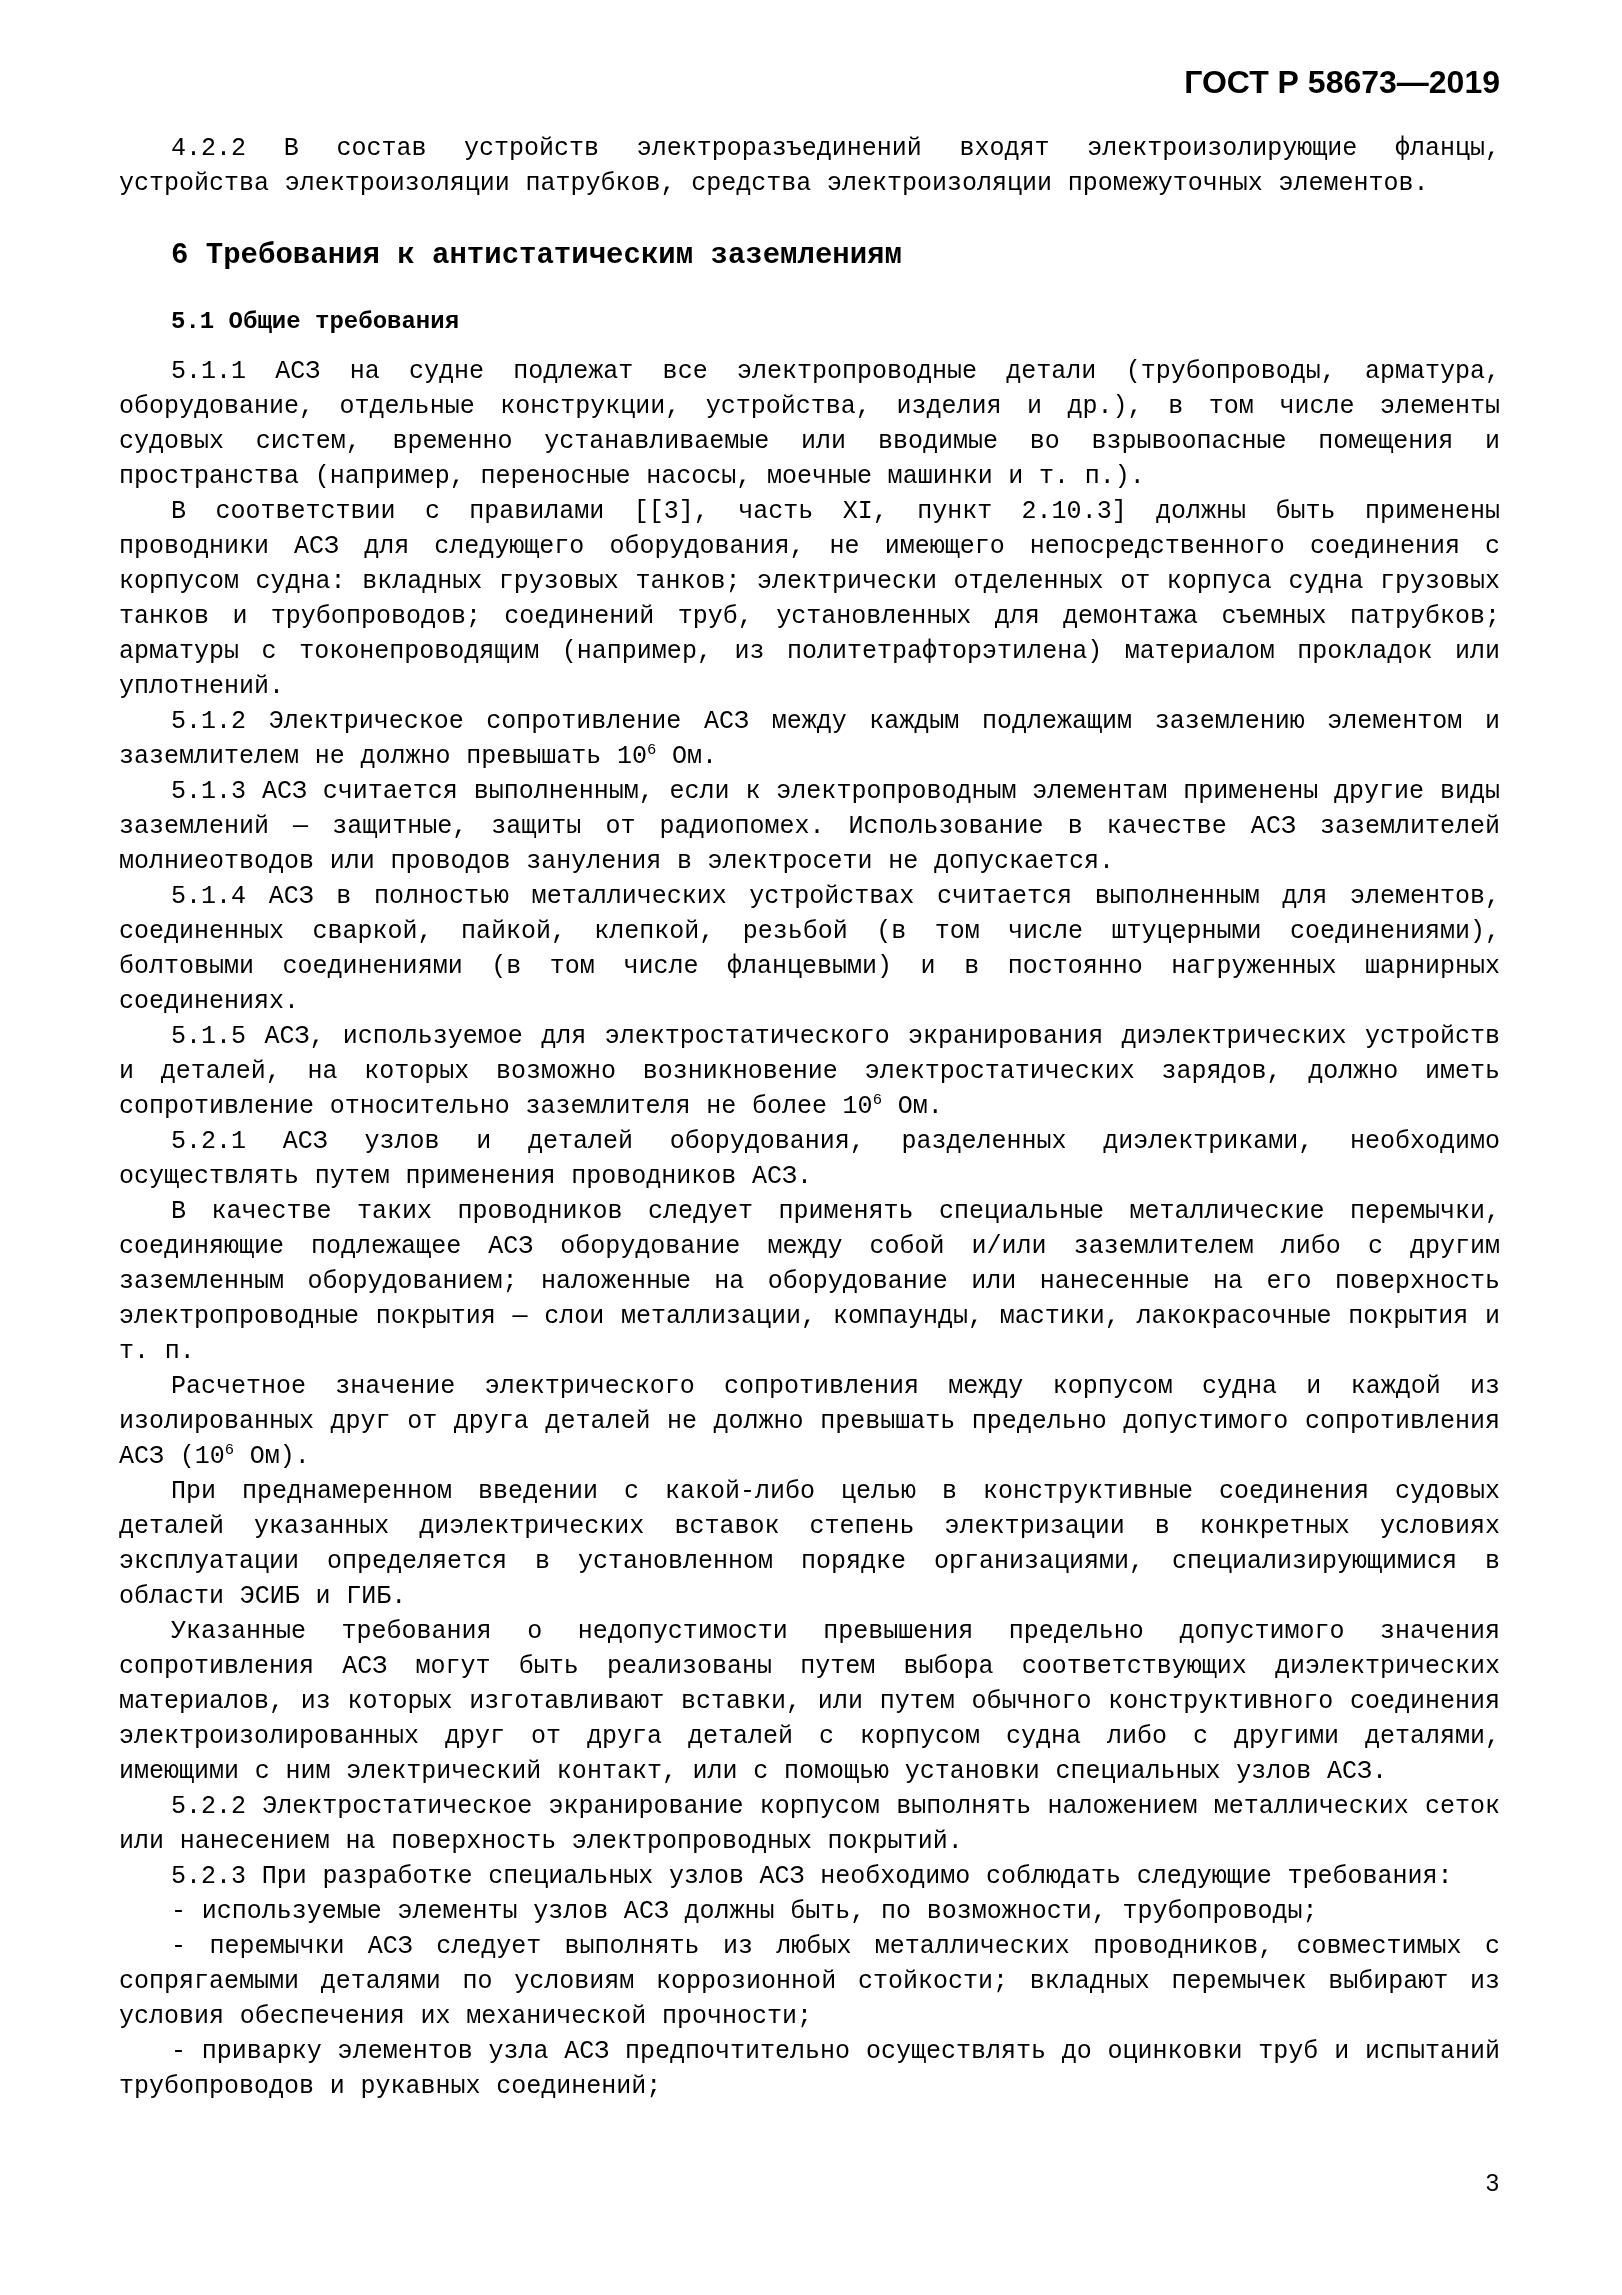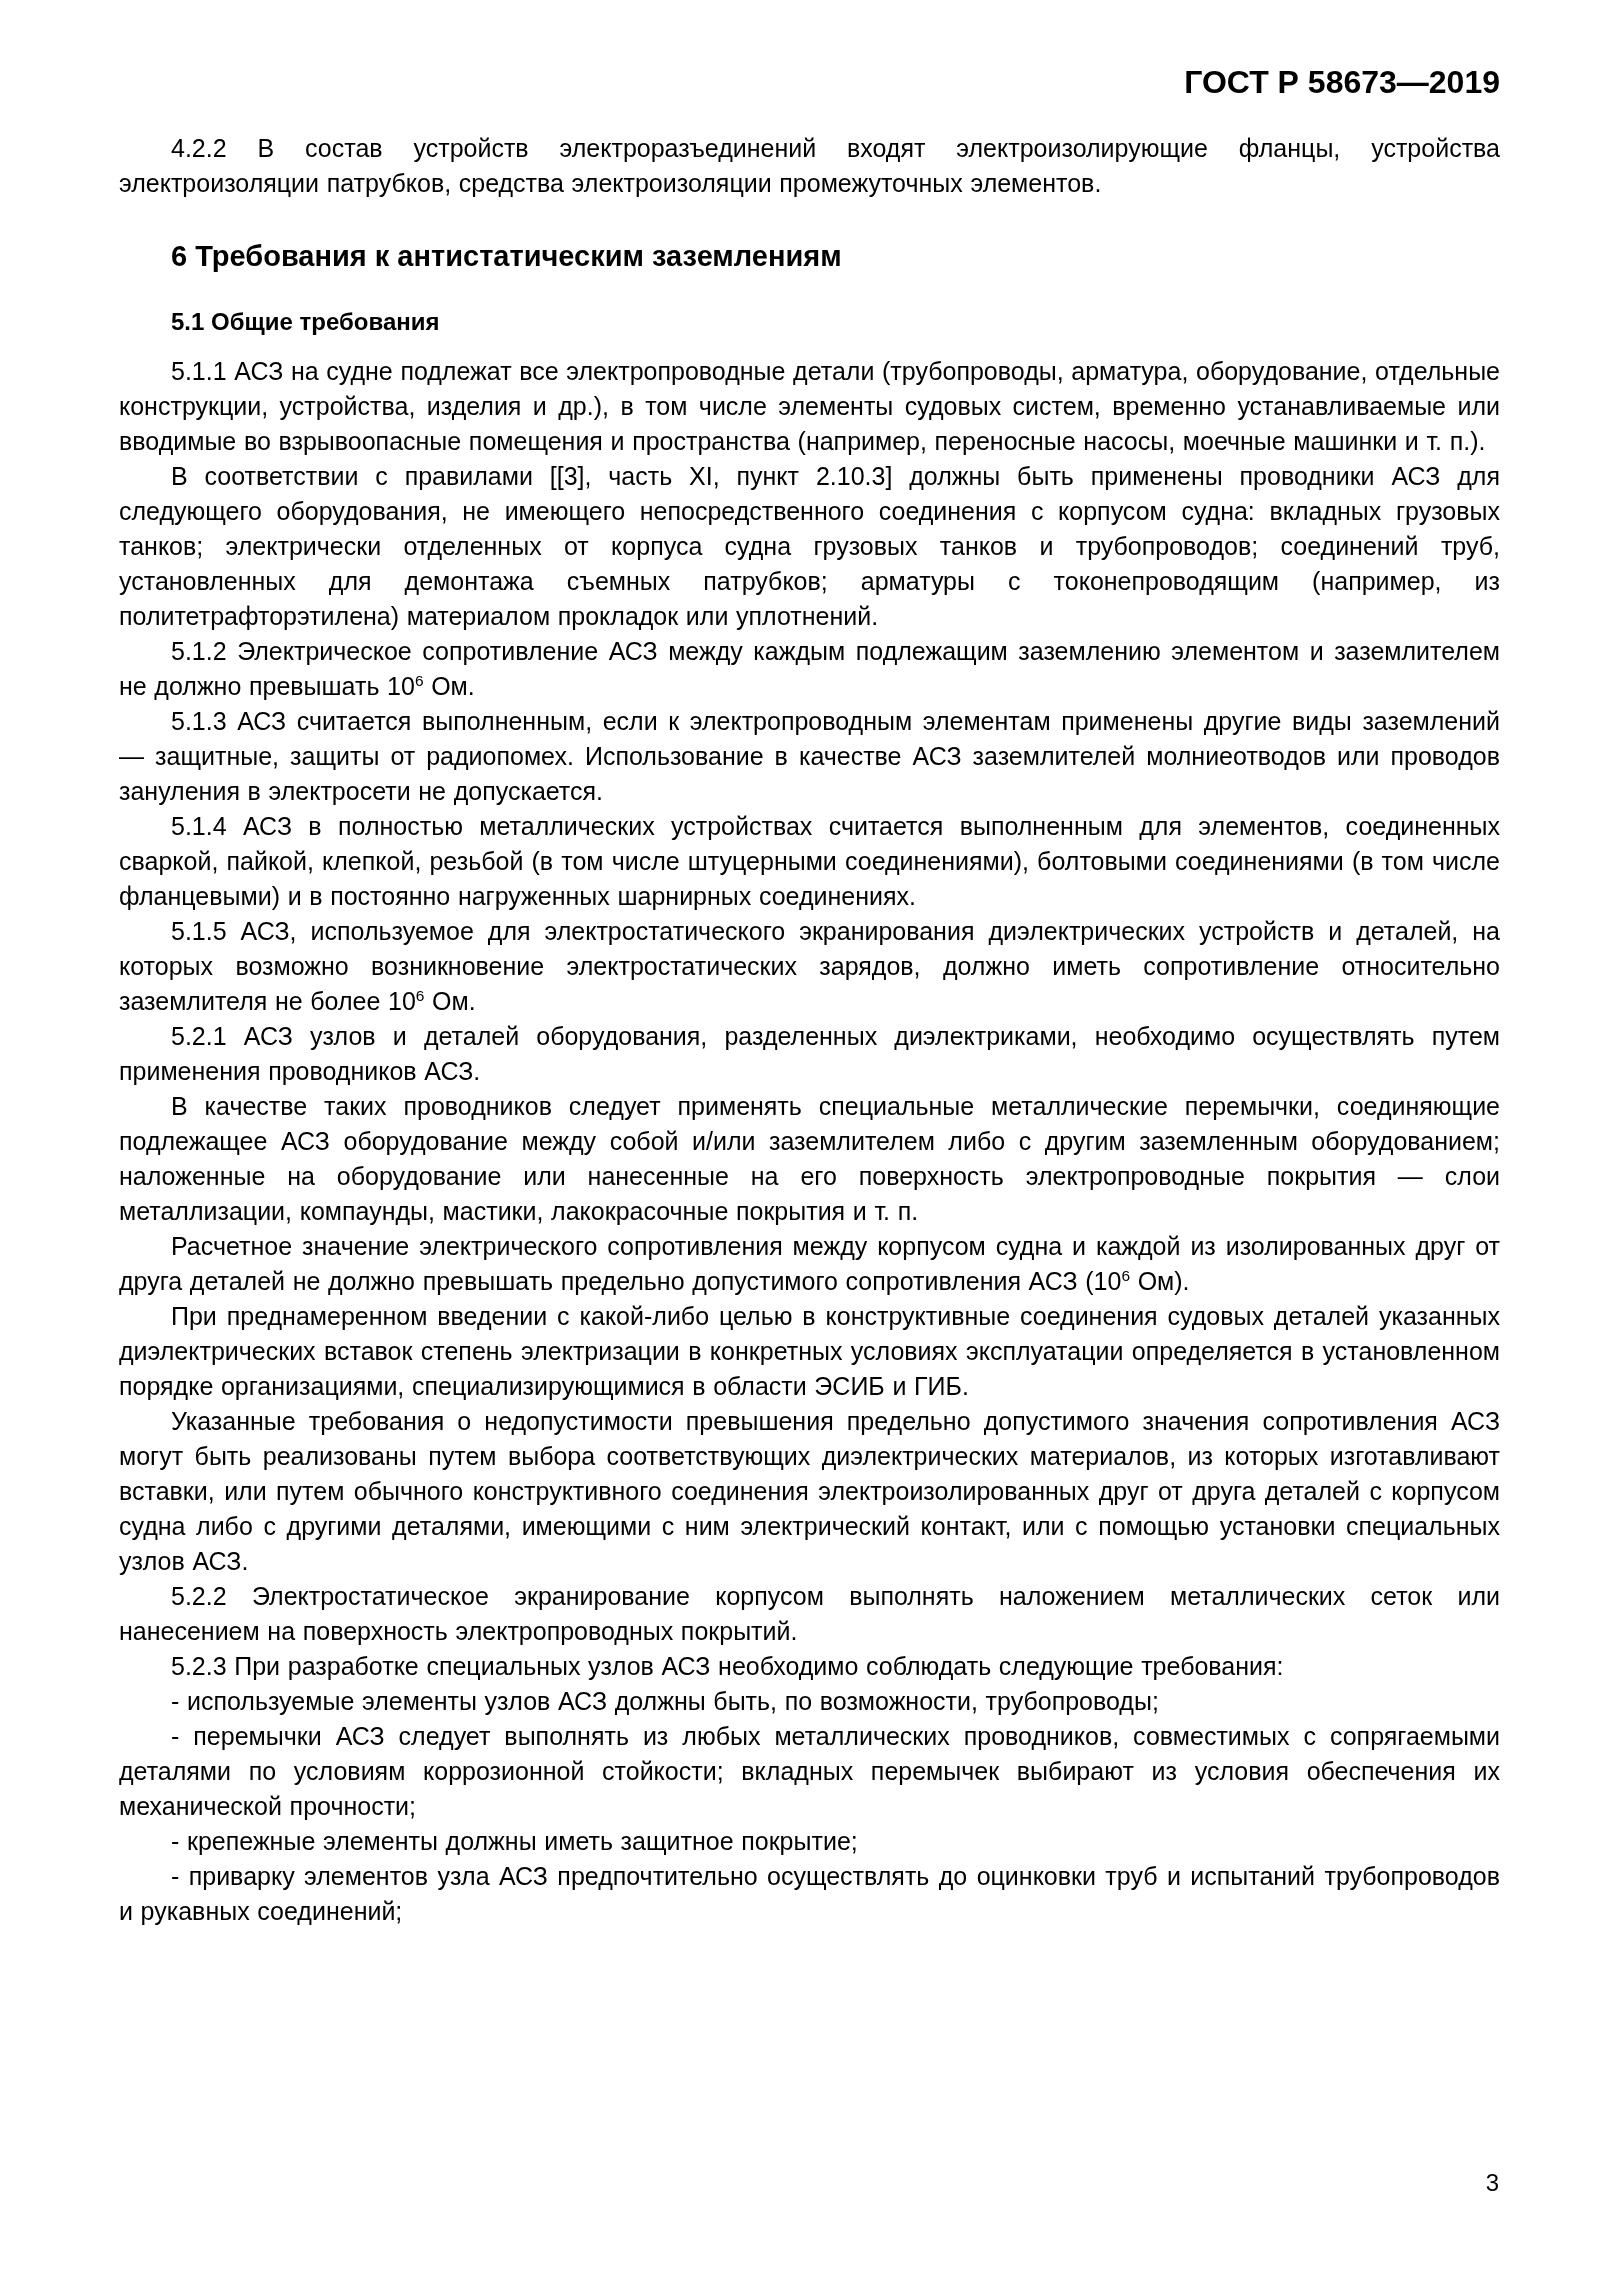--- a/index.html
+++ b/index.html
@@ -21,20 +21,21 @@
   }
   .doc-header {
     text-align: right;
     font-size: 32px;
     font-weight: bold;
     line-height: 29px;
     margin-bottom: 34px;
   }
   .content {
     width: 100%;
+    font-family: Liberation Mono, monospace;
   }
   .para {
     font-size: 25px;
     line-height: 35px;
     text-align: justify;
     text-indent: 52px;
     margin: 0;
     word-spacing: 0.7px;
   }
   .h1b {
@@ -84,21 +85,20 @@
       <div class="para">5.1.5 АСЗ, используемое для электростатического экранирования диэлектрических устройств и деталей, на которых возможно возникновение электростатических зарядов, должно иметь сопротивление относительно заземлителя не более 10<sup>6</sup> Ом.</div>
       <div class="para">5.2.1 АСЗ узлов и деталей оборудования, разделенных диэлектриками, необходимо осуществлять путем применения проводников АСЗ.</div>
       <div class="para">В качестве таких проводников следует применять специальные металлические перемычки, соединяющие подлежащее АСЗ оборудование между собой и/или заземлителем либо с другим заземленным оборудованием; наложенные на оборудование или нанесенные на его поверхность электропроводные покрытия — слои металлизации, компаунды, мастики, лакокрасочные покрытия и т. п.</div>
       <div class="para">Расчетное значение электрического сопротивления между корпусом судна и каждой из изолированных друг от друга деталей не должно превышать предельно допустимого сопротивления АСЗ (10<sup>6</sup> Ом).</div>
       <div class="para">При преднамеренном введении с какой-либо целью в конструктивные соединения судовых деталей указанных диэлектрических вставок степень электризации в конкретных условиях эксплуатации определяется в установленном порядке организациями, специализирующимися в области ЭСИБ и ГИБ.</div>
       <div class="para">Указанные требования о недопустимости превышения предельно допустимого значения сопротивления АСЗ могут быть реализованы путем выбора соответствующих диэлектрических материалов, из которых изготавливают вставки, или путем обычного конструктивного соединения электроизолированных друг от друга деталей с корпусом судна либо с другими деталями, имеющими с ним электрический контакт, или с помощью установки специальных узлов АСЗ.</div>
       <div class="para">5.2.2 Электростатическое экранирование корпусом выполнять наложением металлических сеток или нанесением на поверхность электропроводных покрытий.</div>
       <div class="para">5.2.3 При разработке специальных узлов АСЗ необходимо соблюдать следующие требования:</div>
       <div class="para">- используемые элементы узлов АСЗ должны быть, по возможности, трубопроводы;</div>
       <div class="para">- перемычки АСЗ следует выполнять из любых металлических проводников, совместимых с сопрягаемыми деталями по условиям коррозионной стойкости; вкладных перемычек выбирают из условия обеспечения их механической прочности;</div>
-      <div class="para">- крепежные элементы должны иметь защитное покрытие;</div>
       <div class="para">- приварку элементов узла АСЗ предпочтительно осуществлять до оцинковки труб и испытаний трубопроводов и рукавных соединений;</div>
     </div>
 
   <div class="doc-footer">
     <span>3</span>
   </div>
 </div>
 
 
 </body></html>

